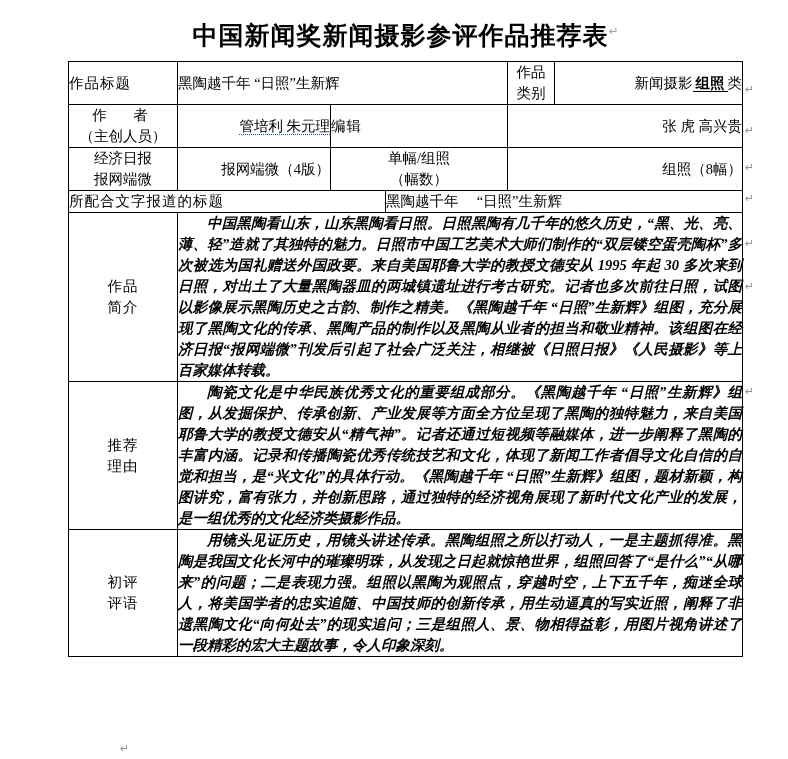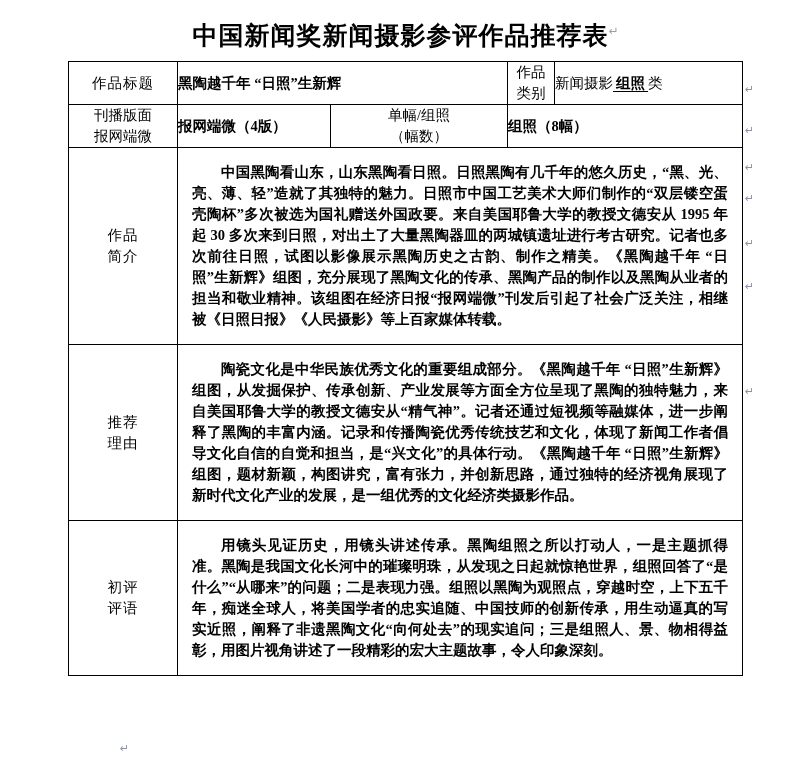--- a/index.html
+++ b/index.html
@@ -56,46 +56,45 @@
   }
   table.form td {
     border: 1px solid #000000;
     padding: 0;
     vertical-align: middle;
     font-size: 14.5px;
     line-height: 1.45;
   }
 
   .lbl {
-    text-align: center;
     font-size: 15.5px;
     letter-spacing: 1px;
     padding: 4px 2px;
     font-family: Liberation Serif, serif;
   }
   .lbl-wide { letter-spacing: 6px; }
   .lbl2 {
     text-align: center;
     font-size: 15.5px;
     line-height: 1.35;
     padding: 4px 2px;
   }
   .val {
-    text-align: left;
+    text-align: right;
     font-size: 14.5px;
     padding: 4px 4px;
   }
   .val-left {
     text-align: left;
     font-size: 14.5px;
     padding: 4px 4px 4px 8px;
     font-weight: bold;
   }
   .val-bold {
-    font-weight: bold;
+    font-weight: normal;
   }
 
   .cat-under {
     border-bottom: 1.5px solid #000;
     padding: 0 3px;
     font-weight: bold;
   }
 
   
   .sidelabel {
@@ -108,22 +107,23 @@
   .bodytext {
     text-align: justify;
     text-justify: inter-ideograph;
     font-size: 14.6px;
     line-height: 1.92;
     padding: 7px 9px 7px 9px;
     font-weight: bold;
     font-family: "Liberation Serif", "DejaVu Serif", serif;
   }
   .bodytext p {
-    margin: 14px;
+    margin: 0;
     text-indent: 2em;
+    font-style: italic;
   }
 
   
   .sq-blue { border-bottom: 1px dotted #2a3fbf; }
 
   
   .margin-marks {
     position: absolute;
     left: 733px;
     top: 61px;
@@ -169,35 +169,50 @@
       <td class="val-left val-bold" colspan="3">黑陶越千年 “日照”生新辉</td>
       <td class="lbl2">
         <div>作品</div>
         <div>类别</div>
       </td>
       <td class="val">
         <span>新闻摄影</span><span class="cat-under">组照</span><span>类</span>
       </td>
     </tr>
 
-
-
     <tr>
       <td class="lbl2">
-        <div>刊播版面</div>
+        <div class="lbl-wide">作　者</div>
+        <div>（主创人员）</div>
+      </td>
+      <td class="val val-bold">
+        <span class="sq-blue">管培利 朱元理</span>
+      </td>
+      <td class="lbl" colspan="2">编辑</td>
+      <td class="val val-bold" colspan="2">张 虎  高兴贵</td>
+    </tr>
+
+
+    <tr>
+      <td class="lbl2">
+        <div>经济日报</div>
         <div>报网端微</div>
       </td>
       <td class="val val-bold">报网端微（4版）</td>
       <td class="lbl2" colspan="2">
         <div>单幅/组照</div>
         <div>（幅数）</div>
       </td>
       <td class="val val-bold" colspan="2">组照（8幅）</td>
     </tr>
 
+    <tr>
+      <td class="lbl" colspan="3">所配合文字报道的标题</td>
+      <td class="val-left val-bold" colspan="3">黑陶越千年 　“日照”生新辉</td>
+    </tr>
 
     <tr>
       <td class="sidelabel" style="width:54px">
         <div>作品</div>
         <div>简介</div>
       </td>
       <td class="bodytext" colspan="5">
         <p>中国黑陶看山东，山东黑陶看日照。日照黑陶有几千年的悠久历史，“黑、光、亮、薄、轻”造就了其独特的魅力。日照市中国工艺美术大师们制作的“双层镂空蛋壳陶杯”多次被选为国礼赠送外国政要。来自美国耶鲁大学的教授文德安从 1995 年起 30 多次来到日照，对出土了大量黑陶器皿的两城镇遗址进行考古研究。记者也多次前往日照，试图以影像展示黑陶历史之古韵、制作之精美。《黑陶越千年 “日照”生新辉》组图，充分展现了黑陶文化的传承、黑陶产品的制作以及黑陶从业者的担当和敬业精神。该组图在经济日报“报网端微”刊发后引起了社会广泛关注，相继被《日照日报》《人民摄影》等上百家媒体转载。</p>
       </td>
     </tr>

